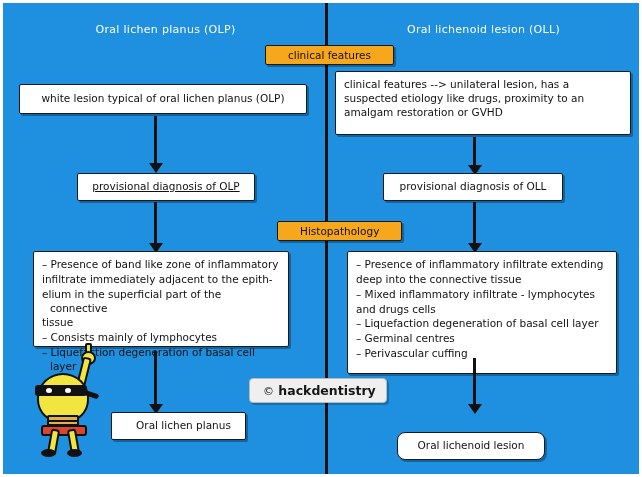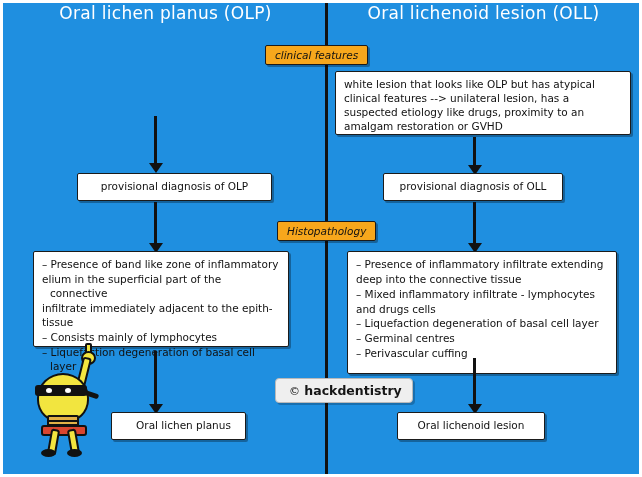--- a/index.html
+++ b/index.html
@@ -21,23 +21,23 @@
   .divider {
     position: absolute;
     top: 0;
     bottom: 0;
     left: 322px;
     width: 3px;
     background: #111111;
   }
   .col-title {
     position: absolute;
-    top: 0;
+    top: 20px;
     color: #ffffff;
-    font-size: 17px;
+    font-size: 11px;
     letter-spacing: 0.3px;
     text-align: center;
     white-space: nowrap;
   }
   #title-left  { left: 10px;  width: 305px; }
   #title-right { left: 328px; width: 305px; }
 
   .box {
     position: absolute;
     background: #ffffff;
@@ -67,23 +67,22 @@
     margin: 0 0 1px 0;
   }
   .banner {
     position: absolute;
     background: #f7a71c;
     border: 1.5px solid #1b1b1b;
     border-radius: 2px;
     box-shadow: 2px 2px 0 rgba(0,0,0,0.30);
     color: #111111;
     font-size: 10.5px;
-    padding: 3px 9px;
+    padding: 3px 22px;
     white-space: nowrap;
-    font-style: italic;
   }
   .watermark {
     position: absolute;
     background: #efefef;
     border: 1.2px solid #b9b9b9;
     border-radius: 4px;
     box-shadow: 2px 2px 0 rgba(0,0,0,0.22);
     color: #161616;
     font-size: 12.5px;
     font-weight: bold;
@@ -172,44 +171,44 @@
 
 <div id="canvas">
 
   <div class="divider"></div>
 
   <div class="col-title" id="title-left">Oral lichen planus (OLP)</div>
   <div class="col-title" id="title-right">Oral lichenoid lesion (OLL)</div>
 
   <div class="banner" style="left:262px; top:42px;">clinical features</div>
 
+  <div class="box center" style="left:16px; top:81px; width:288px; height:30px;">white lesion typical of oral lichen planus (OLP)</div>
 
   <div class="arrow" style="left:151px; top:113px; height:48px;"></div>
 
-  <div class="box center" style="left:74px; top:170px; width:195px; height:28px;">provisional diagnosis of OLP</div>
+  <div class="box center" style="left:74px; top:170px; width:178px; height:28px;text-decoration:underline;">provisional diagnosis of OLP</div>
 
   <div class="arrow" style="left:151px; top:199px; height:42px;"></div>
 
   <div class="box" style="left:30px; top:248px; width:256px; height:96px;">
     <ul>
       <li>– Presence of band like zone of inflammatory</li>
+      <li>infiltrate immediately adjacent to the epith-</li>
       <li>elium in the superficial part of the connective</li>
-      <li>infiltrate immediately adjacent to the epith-</li>
       <li>tissue</li>
       <li>– Consists mainly of lymphocytes</li>
       <li>– Liquefaction degeneration of basal cell layer</li>
     </ul>
   </div>
 
   <div class="arrow" style="left:151px; top:348px; height:54px;"></div>
 
   <div class="box center" style="left:108px; top:409px; width:135px; height:28px;padding-left:18px;">Oral lichen planus</div>
 
   <div class="box" style="left:332px; top:68px; width:296px; height:64px;">
-    <div>white lesion that looks like OLP but has atypical</div>
     <div>clinical features --&gt; unilateral lesion, has a</div>
     <div>suspected etiology like drugs, proximity to an</div>
     <div>amalgam restoration or GVHD</div>
   </div>
 
   <div class="arrow" style="left:470px; top:134px; height:29px;"></div>
 
   <div class="box center" style="left:380px; top:170px; width:180px; height:28px;">provisional diagnosis of OLL</div>
 
   <div class="banner" style="left:274px; top:218px;">Histopathology</div>
@@ -223,23 +222,23 @@
       <li>– Mixed inflammatory infiltrate - lymphocytes</li>
       <li>and drugs cells</li>
       <li>– Liquefaction degeneration of basal cell layer</li>
       <li>– Germinal centres</li>
       <li>– Perivascular cuffing</li>
     </ul>
   </div>
 
   <div class="arrow" style="left:470px; top:355px; height:47px;"></div>
 
-  <div class="box center" style="left:394px; top:409px; width:148px; height:28px;">Oral lichenoid lesion</div>
-
-  <div class="watermark" style="left:272px; top:375px;padding-left:13px;">
+  <div class="box center" style="left:394px; top:429px; width:148px; height:28px;border-radius:8px;">Oral lichenoid lesion</div>
+
+  <div class="watermark" style="left:246px; top:375px;padding-left:13px;">
     <span class="c">©</span>
     <span>hackdentistry</span>
   </div>
 
   <div class="mascot">
     <div class="tool"></div>
     <div class="hand"></div>
     <div class="arm"></div>
     <div class="bulb"></div>
     <div class="mask">

